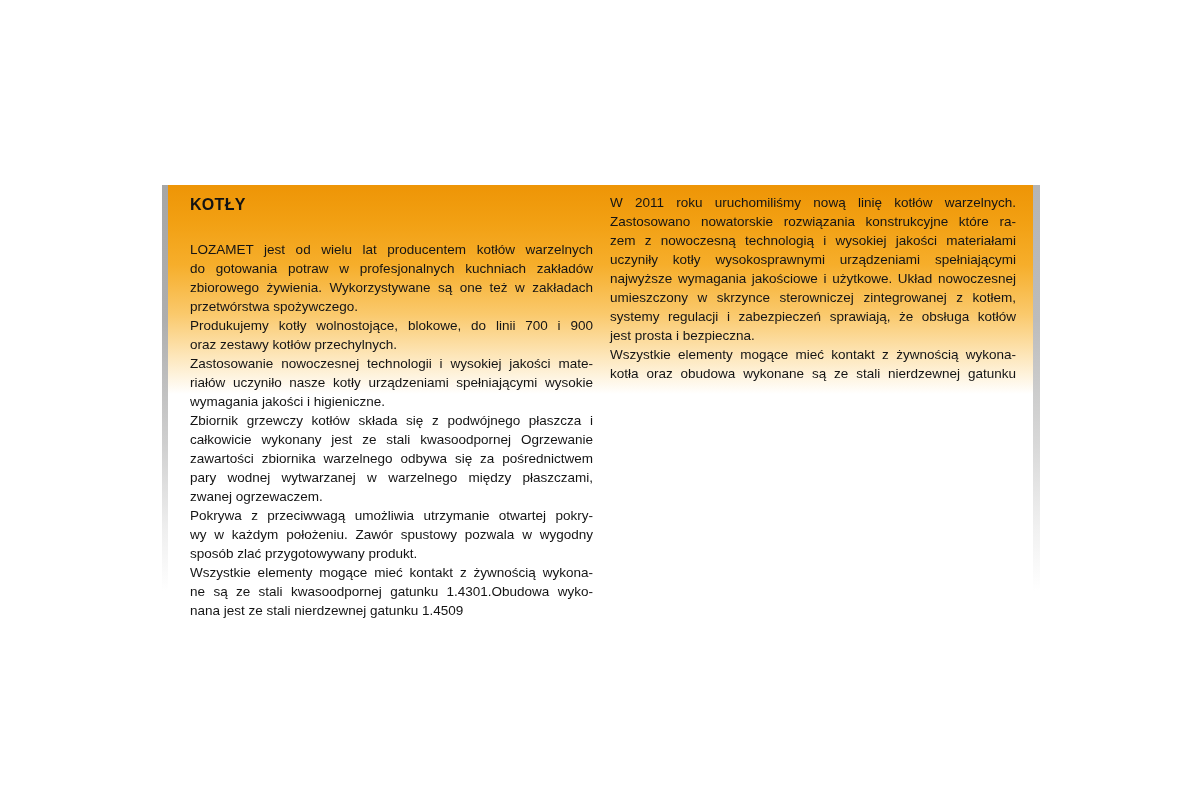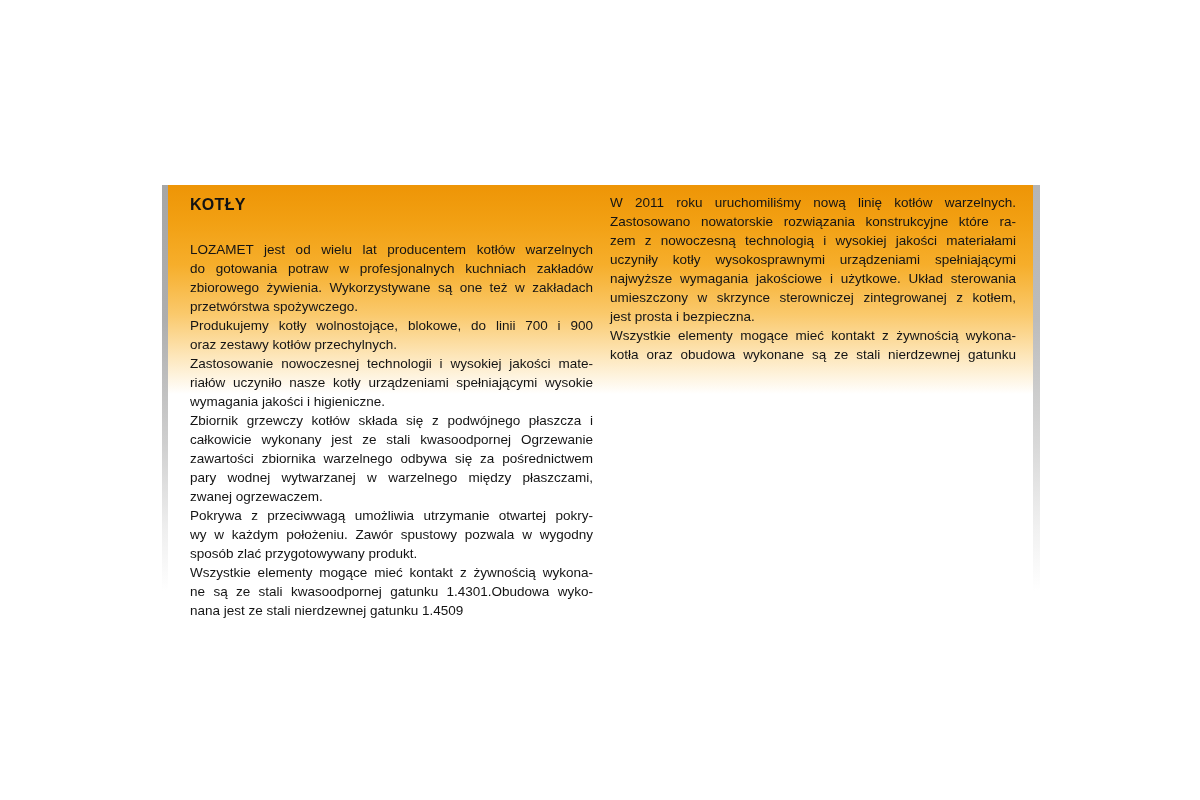--- a/index.html
+++ b/index.html
@@ -127,22 +127,23 @@
             </div>
           </div>
       </div>
       <div class="col col-right">
         <div>
             <div class="para">
               <div class="jline">W 2011 roku uruchomiliśmy nową linię kotłów warzelnych.</div>
               <div class="jline">Zastosowano nowatorskie rozwiązania konstrukcyjne które ra-</div>
               <div class="jline">zem z nowoczesną technologią i wysokiej jakości materiałami</div>
               <div class="jline">uczyniły kotły wysokosprawnymi urządzeniami spełniającymi</div>
-              <div class="jline">najwyższe wymagania jakościowe i użytkowe. Układ sterowania</div>
+              <div class="jline">najwyższe wymagania jakościowe i użytkowe. Układ nowoczesnej</div>
               <div class="jline">umieszczony w skrzynce sterowniczej zintegrowanej z kotłem,</div>
+              <div class="jline">systemy regulacji i zabezpieczeń sprawiają, że obsługa kotłów</div>
               <div class="jline last">jest prosta i bezpieczna.</div>
             </div>
             <div class="para">
               <div class="jline">Wszystkie elementy mogące mieć kontakt z żywnością wykona-</div>
               <div class="jline">kotła oraz obudowa wykonane są ze stali nierdzewnej gatunku</div>
             </div>
           </div>
       </div>
     </div>
     <div class="shadow-strip shadow-right"></div>

